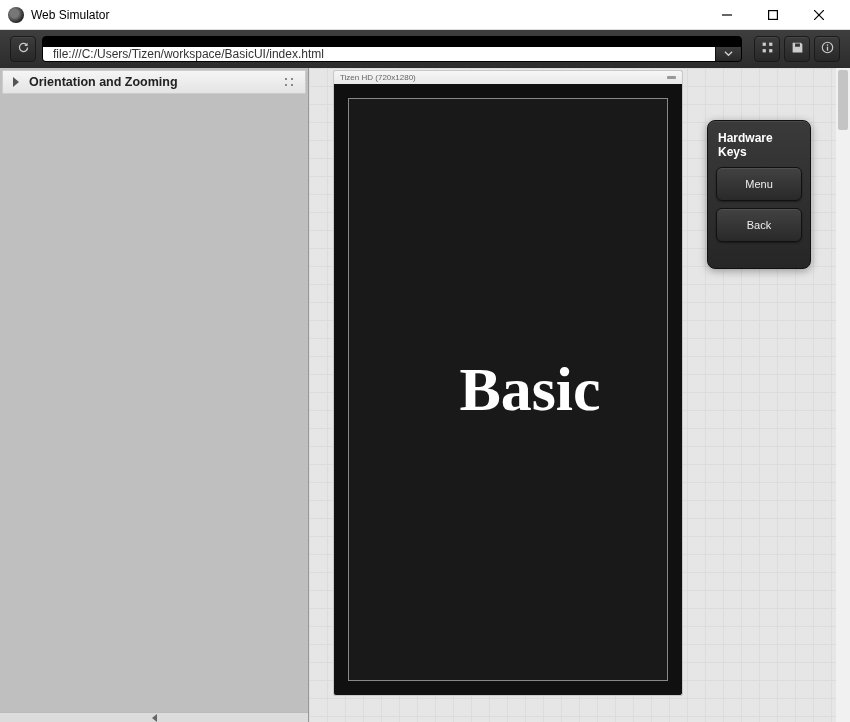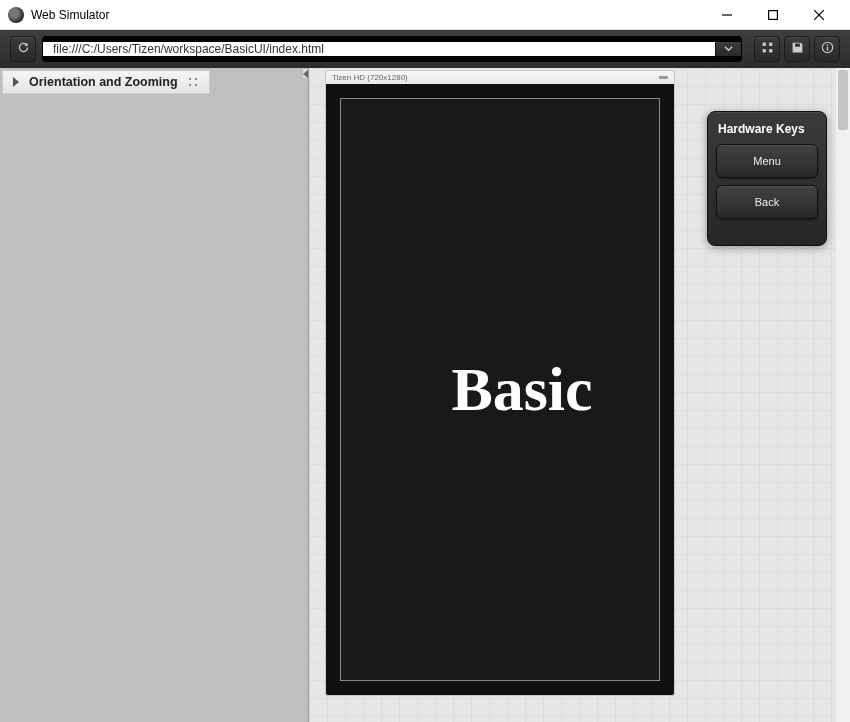--- a/index.html
+++ b/index.html
@@ -52,21 +52,21 @@
       border-radius: 4px;
       display: flex; align-items: center; justify-content: center;
       color: #ccc;
       cursor: pointer;
       box-shadow: inset 0 1px 0 rgba(255,255,255,0.06);
     }
     .url-field {
       flex: 1;
       height: 26px;
       display: flex;
-      align-items: center;
+      align-items: flex-end;
       background: #000;
       border: 1px solid #000;
       border-radius: 4px;
       overflow: hidden;
     }
     .url-input {
       flex: 1;
       background: #fff;
       border: none;
       padding: 0 10px;
@@ -89,21 +89,21 @@
       display: flex;
       height: calc(100% - 30px - 38px);
       background: #e8e8e8;
     }
     .sidebar {
       width: 309px;
       background: #bfbfbf;
       border-right: 1px solid #999;
       position: relative;
       display: flex;
-      flex-direction: row;
+      flex-direction: column;
     }
     .accordion-header {
       height: 24px;
       background: linear-gradient(#f5f5f5, #e4e4e4);
       border: 1px solid #ccc;
       display: flex;
       align-items: center;
       padding: 0 10px;
       gap: 10px;
       font-weight: 700;
@@ -161,21 +161,21 @@
     .scrollbar-thumb {
       position: absolute; left: 2px; right: 2px; top: 2px;
       height: 60px;
       background: #c4c4c4;
       border-radius: 2px;
     }
 
     
     .device-wrap {
       position: absolute;
-      left: 16px; top: 2px;
+      left: 24px; top: 2px;
     }
     .device-header {
       width: 350px;
       height: 14px;
       background: linear-gradient(#f6f6f6, #e9e9e9);
       border: 1px solid #c8c8c8;
       border-bottom: none;
       border-radius: 3px 3px 0 0;
       display: flex;
       align-items: center;
@@ -212,22 +212,22 @@
     .device-text {
       color: #fff;
       font-family: "Times New Roman", Times, serif;
       font-weight: 700;
       font-size: 62px;
     }
 
     
     .hw-panel {
       position: absolute;
-      left: 398px; top: 43px;
-      width: 120px;
+      left: 398px; top: 52px;
+      width: 104px;
       background: linear-gradient(#3a3a3a, #262626);
       border: 1px solid #111;
       border-radius: 8px;
       padding: 10px 8px 10px 8px;
       box-shadow: 0 2px 8px rgba(0,0,0,0.35), inset 0 1px 0 rgba(255,255,255,0.08);
     }
     .hw-title {
       color: #fff;
       font-weight: 700;
       font-size: 12px;

